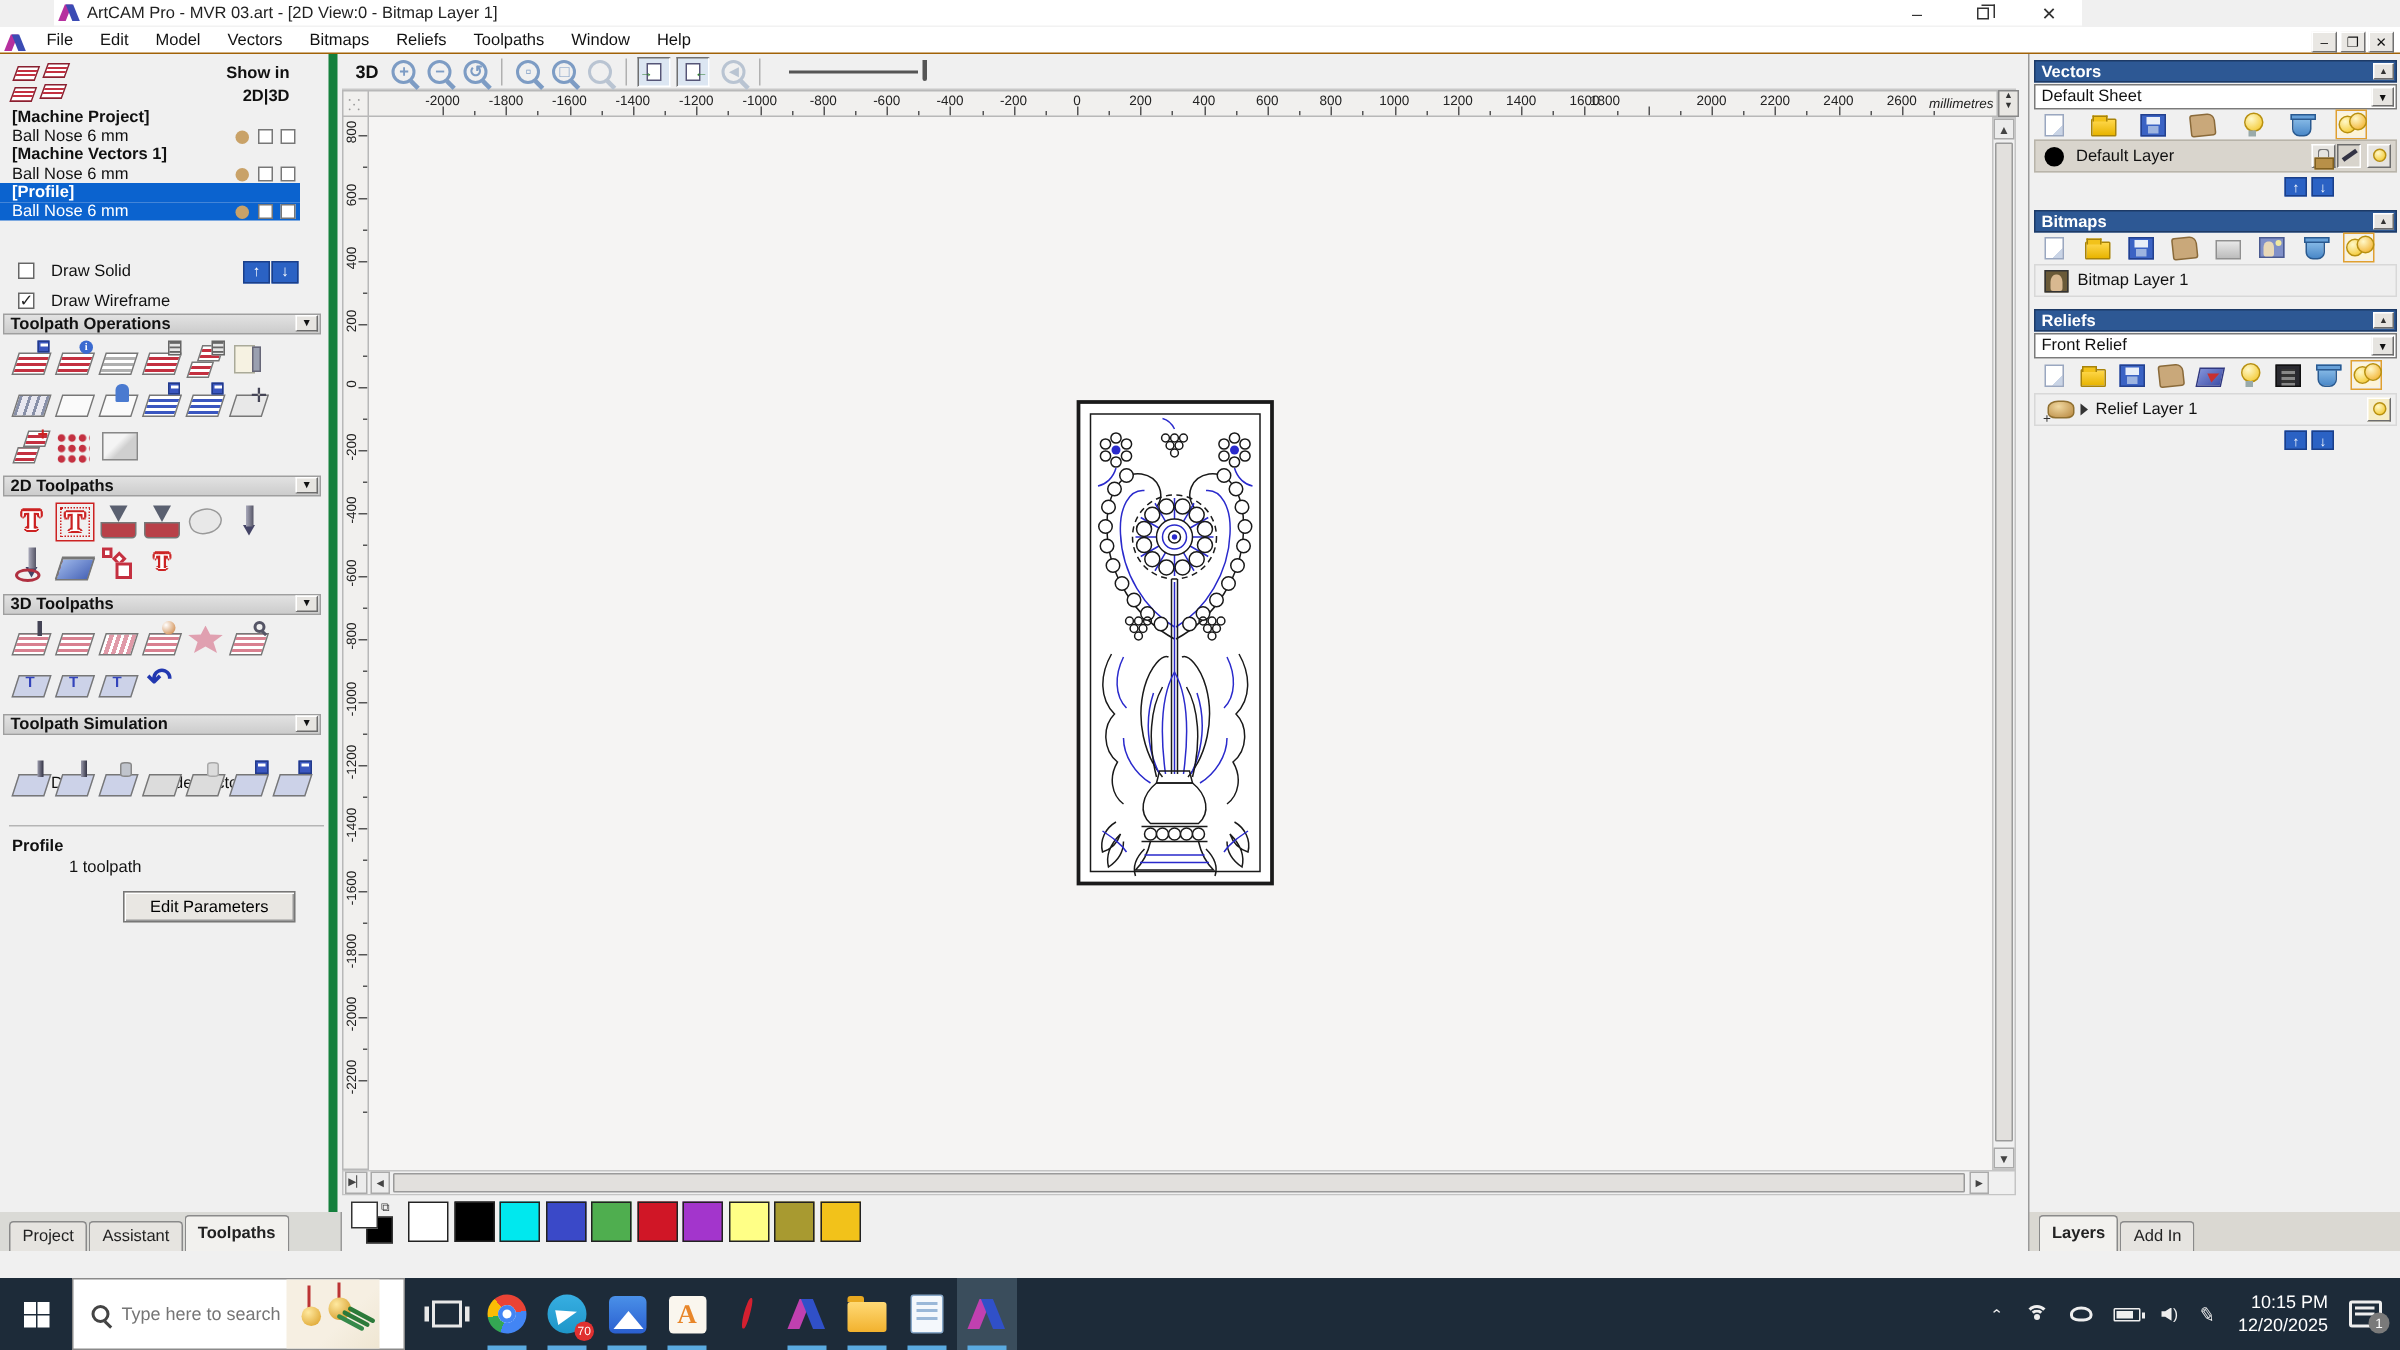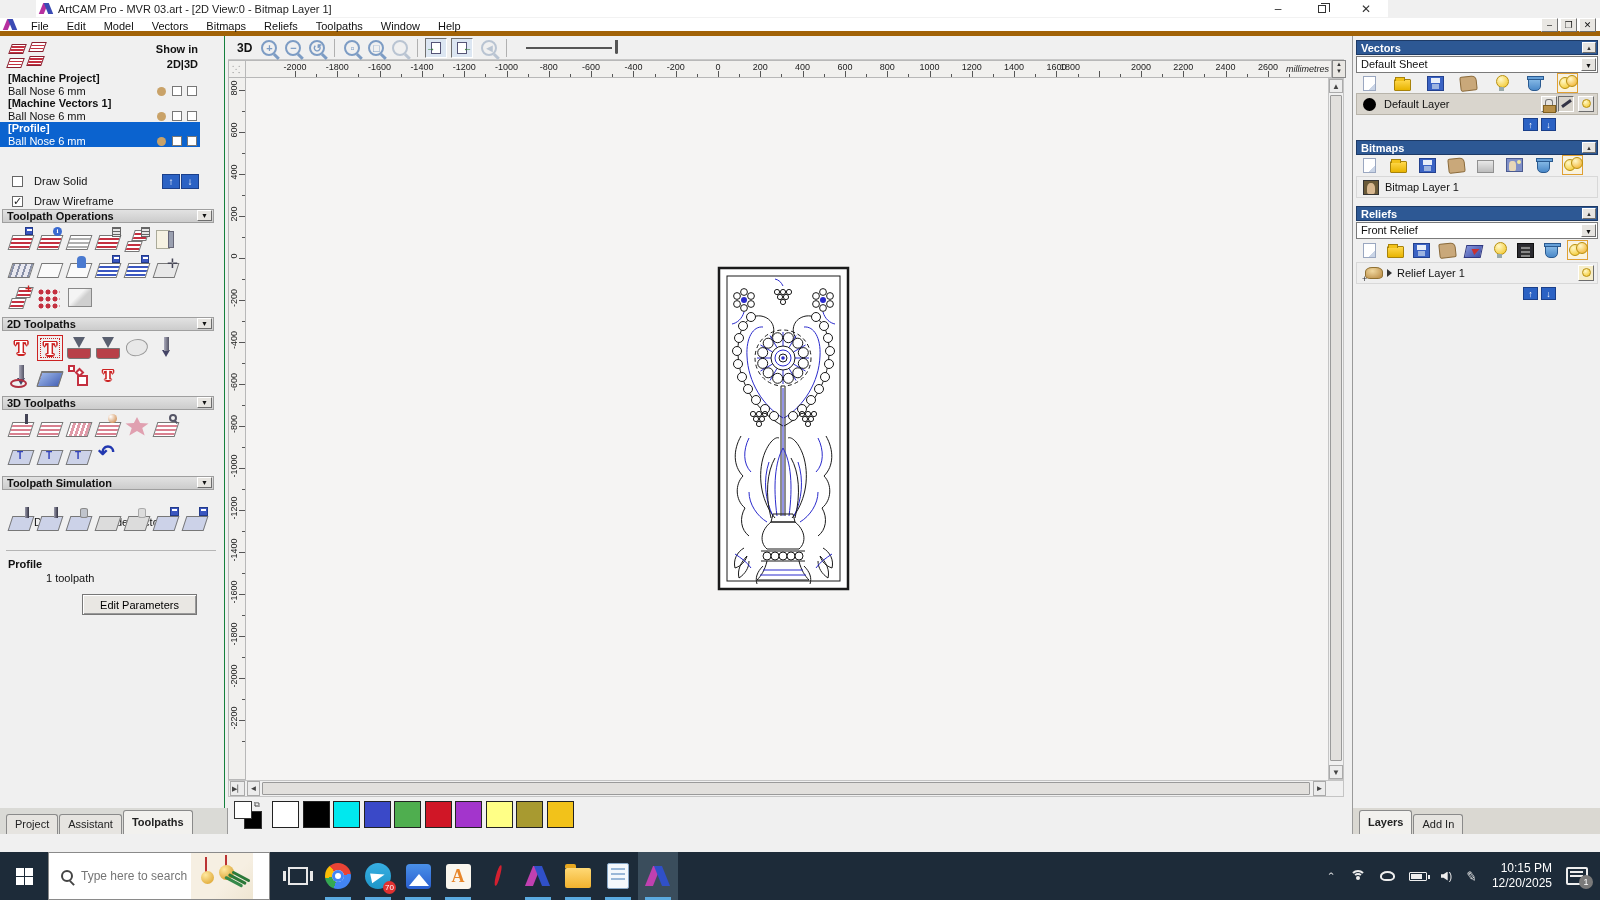--- a/index.html
+++ b/index.html
@@ -13,28 +13,28 @@
   
   #titlebar { position:absolute; left:0; top:0; width:1352px; height:18px; background:#ffffff; display:flex; align-items:center; border-bottom:1px solid #f2f2f2;margin-left:36px; }
   .app-logo { width:13px; height:13px; margin:0 5px 0 4px; position:relative; }
   .app-logo::before { content:""; position:absolute; left:1px; top:1px; width:5px; height:11px; background:#b6309f; transform:skewX(-22deg); }
   .app-logo::after { content:""; position:absolute; left:6px; top:1px; width:5px; height:11px; background:#3b4bb4; transform:skewX(22deg); }
   #title-text { font-size:11px; color:#222; }
   #win-buttons { margin-left:auto; display:flex; height:100%; }
   .win-btn { width:44px; height:18px; display:flex; align-items:center; justify-content:center; color:#333; font-size:12px; cursor:pointer; }
   .win-btn .rest-box { width:8px; height:8px; border:1px solid #333; position:relative; background:#fff; }
   .win-btn .rest-box::before { content:""; position:absolute; left:2px; top:-3px; width:8px; height:8px; border:1px solid #333; border-bottom:none; border-left:none; }
-  #menubar { position:absolute; left:0; top:18px; width:1600px; height:18px; background:#ffffff; display:flex; align-items:flex-start; border-bottom:5px solid #a16207; }
+  #menubar { position:absolute; left:0; top:18px; width:1600px; height:18px; background:#ffffff; display:flex; align-items:flex-end; border-bottom:1px solid #a16207; }
   #menu-items { display:flex; }
   .menu-item { padding:2px 9px; cursor:pointer; }
   #mdi-buttons { margin-left:auto; display:flex; gap:2px; margin-right:4px; }
   .mdi-btn { width:17px; height:14px; font-size:9px; display:flex; align-items:center; justify-content:center; cursor:pointer; }
 
   
-  #leftpanel { position:absolute; left:0; top:36px; width:225px; height:772px; background:#f0f0f0; border-right:1px solid #15803d; }
+  #leftpanel { position:absolute; left:0; top:36px; width:225px; height:772px; background:#f0f0f0; border-right:6px solid #15803d; }
   #tp-cluster { position:absolute; left:8px; top:6px; width:44px; height:36px; }
   .clus-chip { position:absolute; width:15px; height:10px; transform:skewX(-20deg); border:1px solid #8a2030; background:repeating-linear-gradient(180deg,#fff 0 1.5px,#c43040 1.5px 3px); }
   #showin { position:absolute; right:26px; top:6px; text-align:right; font-weight:bold; }
   #showin div { line-height:15px; }
   #tp-list { position:absolute; left:0px; top:36px; width:200px; }
   .tp-row-item { height:12.5px; line-height:12.5px; padding-left:8px; position:relative; white-space:nowrap; cursor:pointer; }
   .tp-row-item.group { font-weight:bold; }
   .tp-row-item.sel { background:#0b63cf; color:#ffffff; }
   .tp-dot { position:absolute; left:157px; top:2px; width:9px; height:9px; border-radius:50%; background:#c9a268; }
   .tp-cb { position:absolute; top:1px; width:10px; height:10px; background:#fff; border:1px solid #777; }

